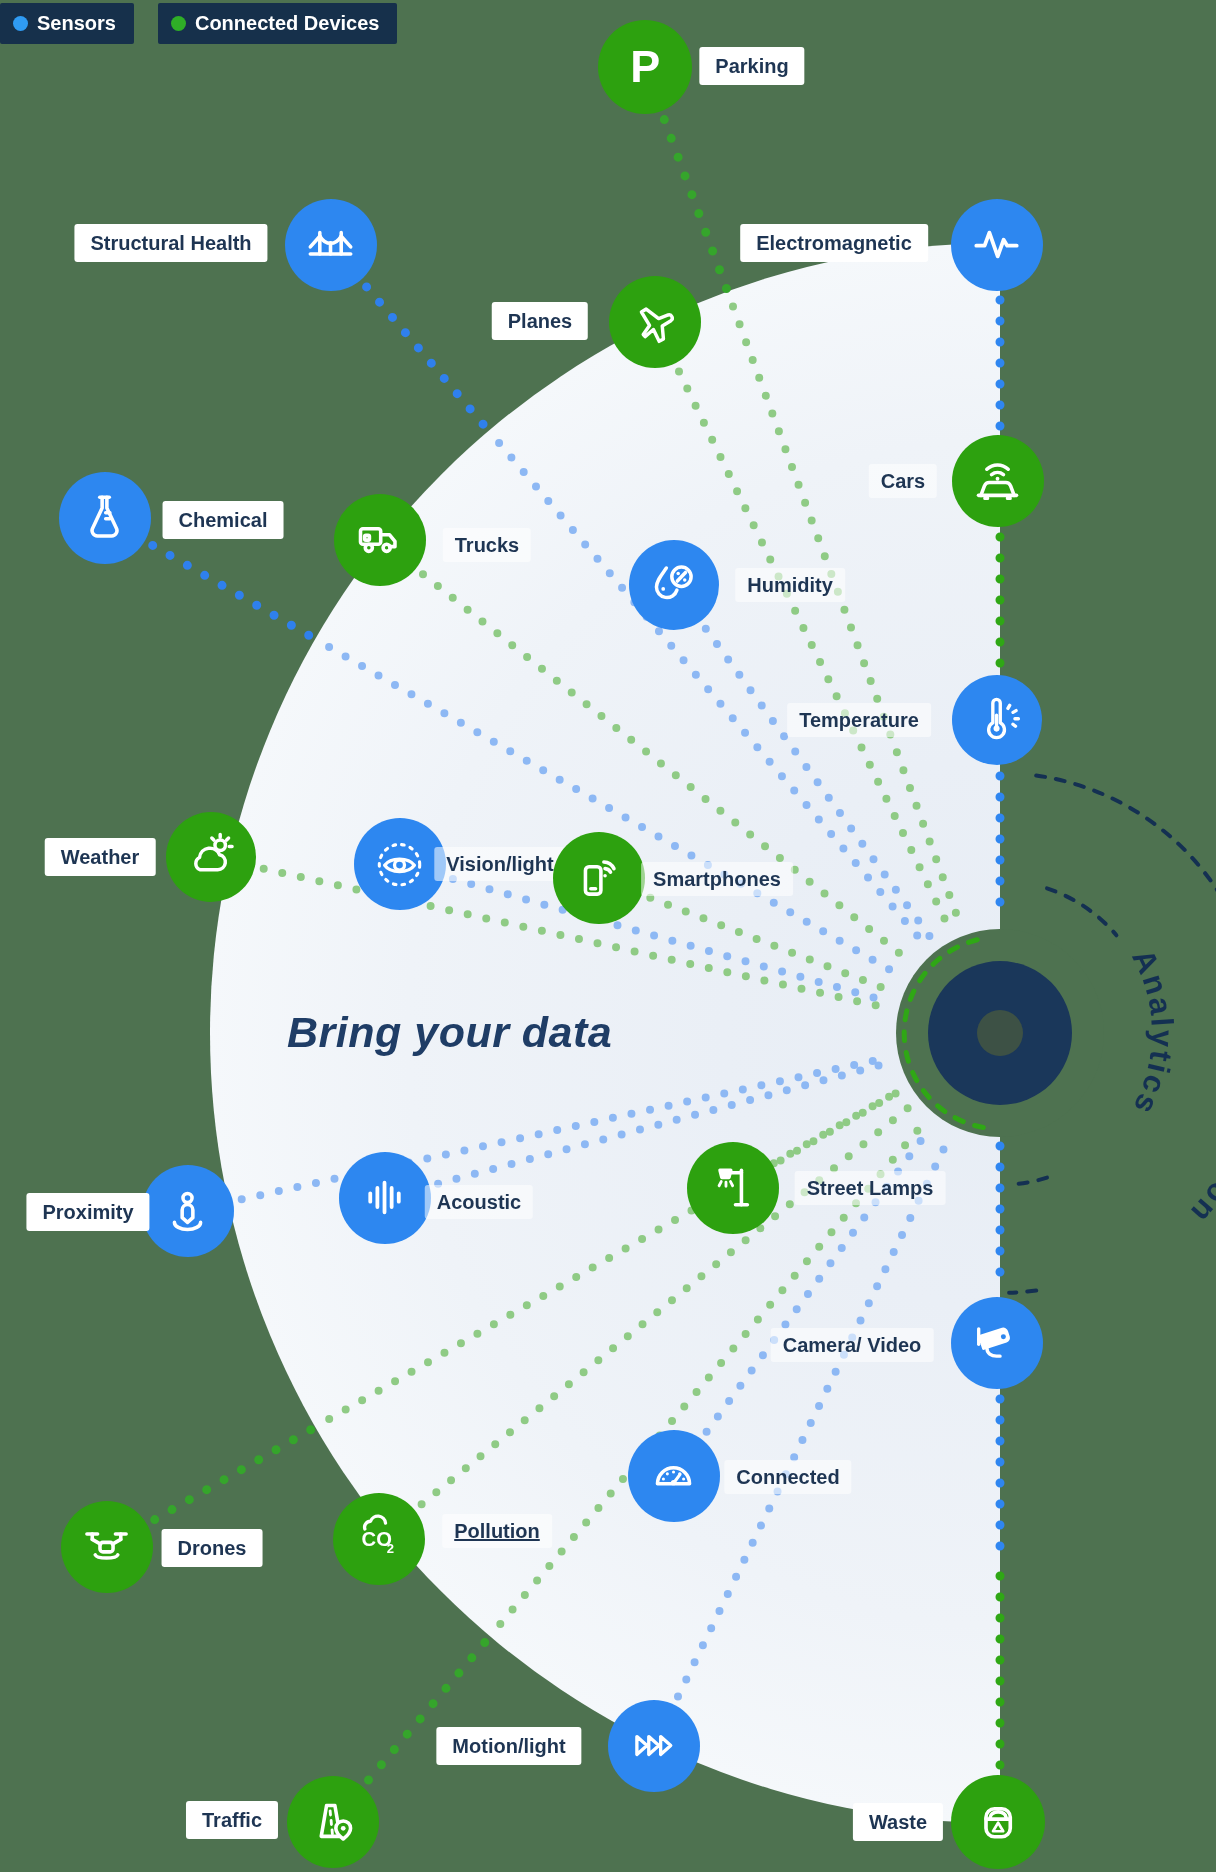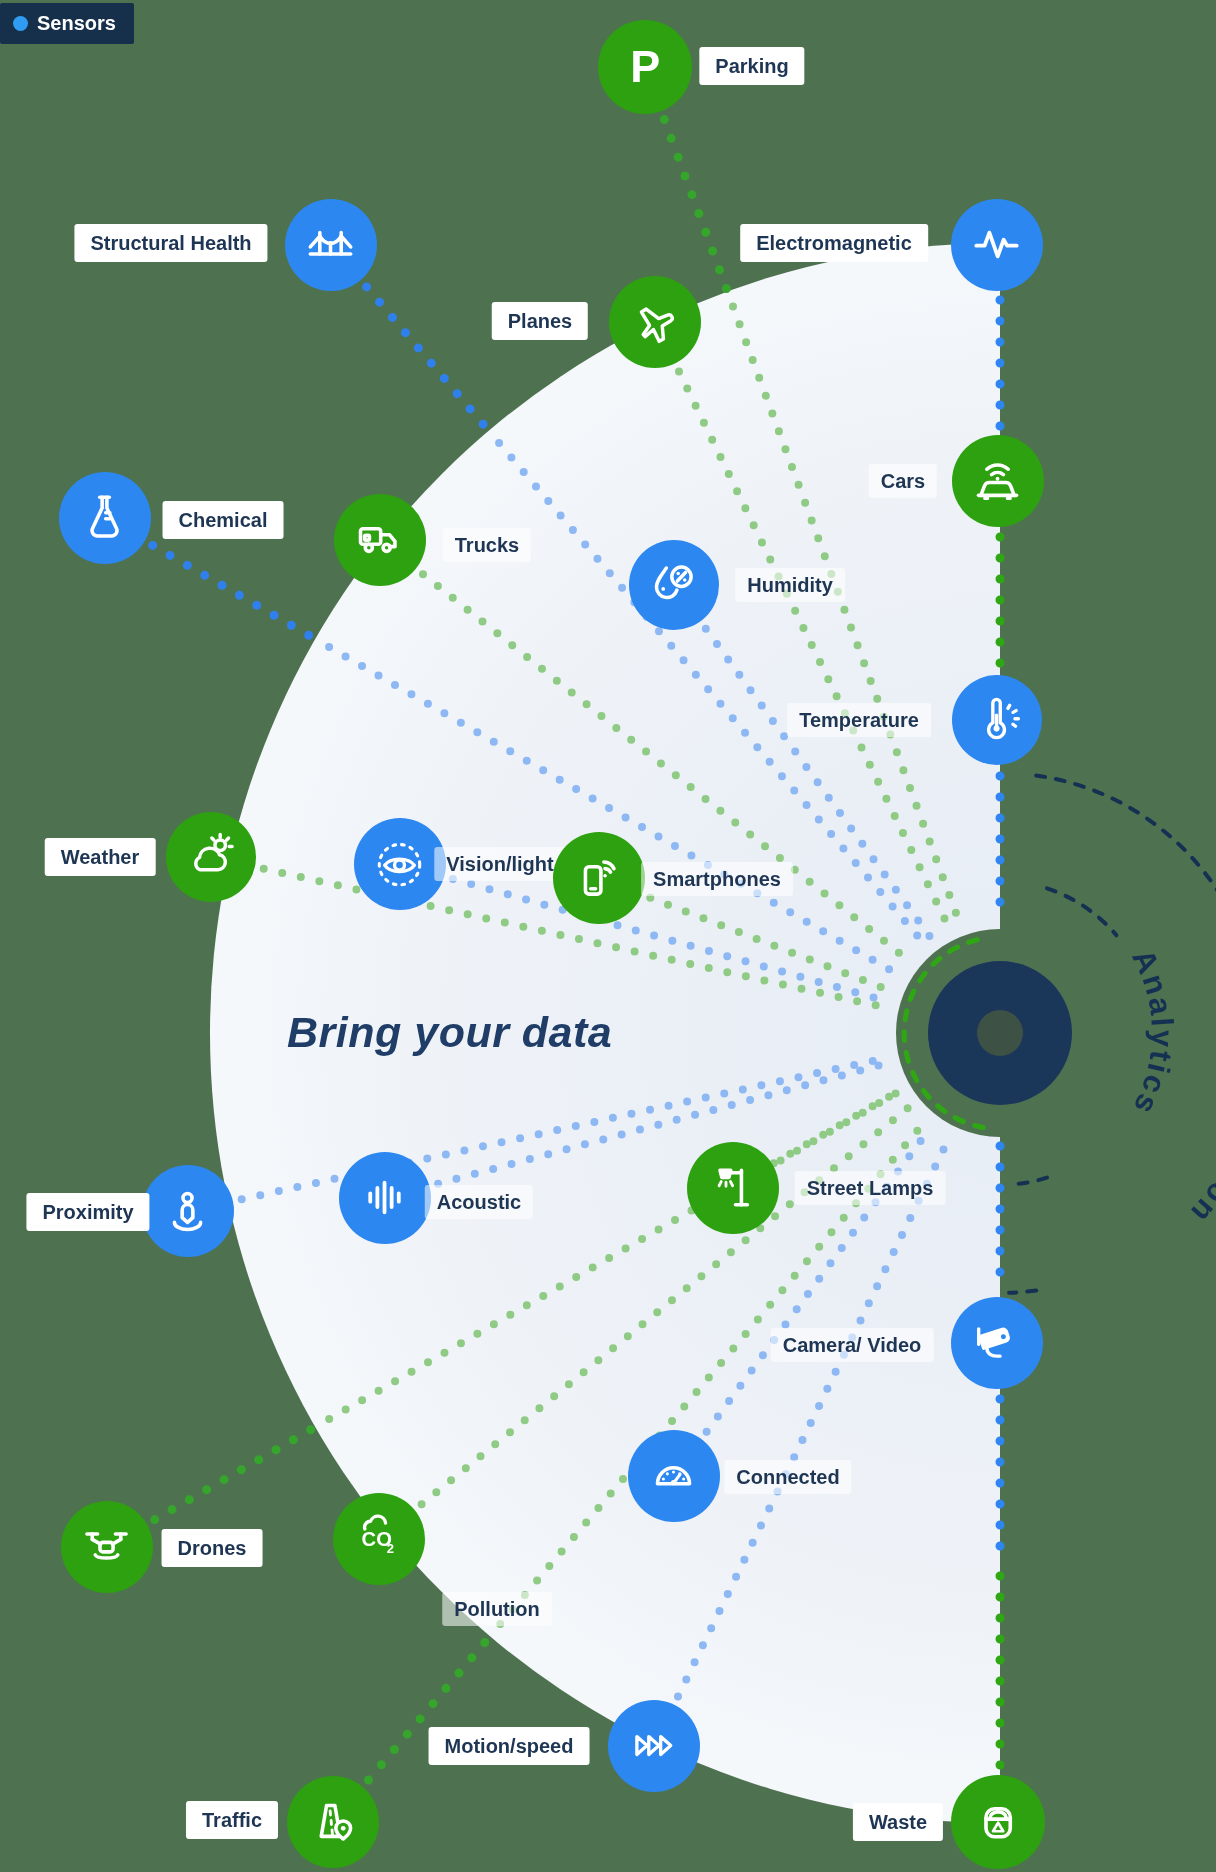--- a/index.html
+++ b/index.html
@@ -394,42 +394,46 @@
         <svg class="node-icon" viewBox="0 0 48 48">
           <use href="#sym-drone-icon"></use>
         </svg>
       </div>
       <div class="label chip-solid" style="left: 212px; top: 1548px;">Drones</div>
       <div class="node device" style="left: 333px; top: 1493px; height: 92px; width: 92px;">
         <svg class="node-icon" viewBox="0 0 48 48">
           <use href="#sym-co2-icon"></use>
         </svg>
       </div>
-      <div class="label chip-faint" style="left: 497px; top: 1609px;">Pollution</div>
+      <div class="label chip-faint" style="left: 497px; top: 1531px; text-decoration: underline;">Pollution</div>
       <div class="node sensor" style="left: 608px; top: 1700px; height: 92px; width: 92px;">
         <svg class="node-icon" viewBox="0 0 48 48">
           <use href="#sym-fast-forward-icon"></use>
         </svg>
       </div>
-      <div class="label chip-solid" style="left: 509px; top: 1746px;">Motion/speed</div>
+      <div class="label chip-solid" style="left: 509px; top: 1746px;">Motion/light</div>
       <div class="node device" style="left: 287px; top: 1776px; height: 92px; width: 92px;">
         <svg class="node-icon" viewBox="0 0 48 48">
           <use href="#sym-traffic-road-icon"></use>
         </svg>
       </div>
       <div class="label chip-solid" style="left: 232px; top: 1820px;">Traffic</div>
       <div class="node device" style="left: 951px; top: 1775px; height: 94px; width: 94px;">
         <svg class="node-icon" viewBox="0 0 48 48">
           <use href="#sym-waste-bin-icon"></use>
         </svg>
       </div>
       <div class="label chip-solid" style="left: 898px; top: 1822px;">Waste</div>
     </div>
 
   <div id="legend">
     <div class="legend-chip">
       <span class="legend-dot" style="background:#2f9bf3"></span>
       <span>Sensors</span>
     </div>
+    <div class="legend-chip">
+      <span class="legend-dot" style="background:#2fae27"></span>
+      <span>Connected Devices</span>
+    </div>
   </div>
 
   <div id="title">Bring your data</div>
 </div>
 
 </body></html>

